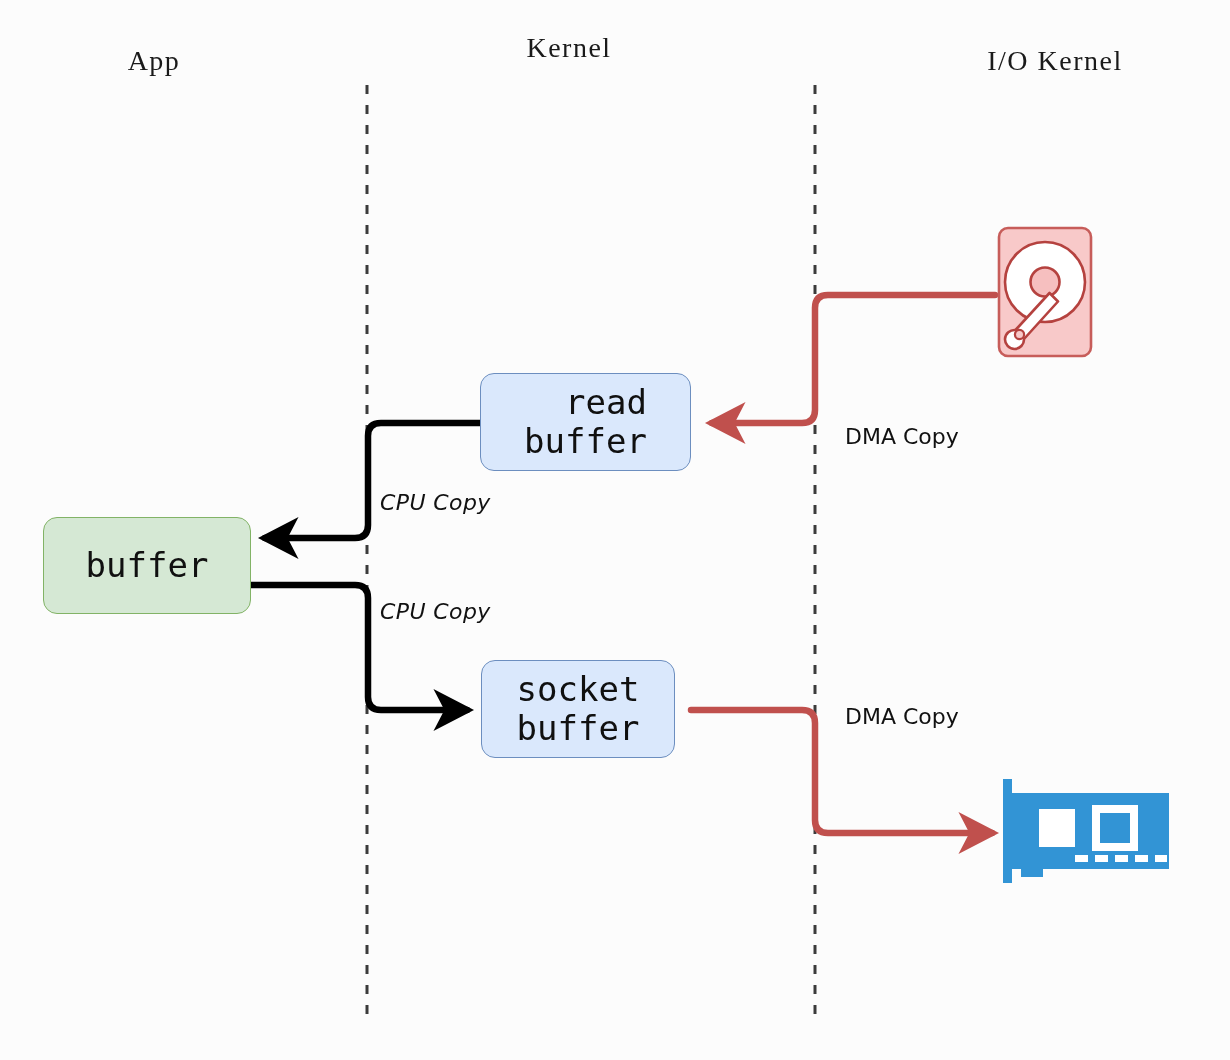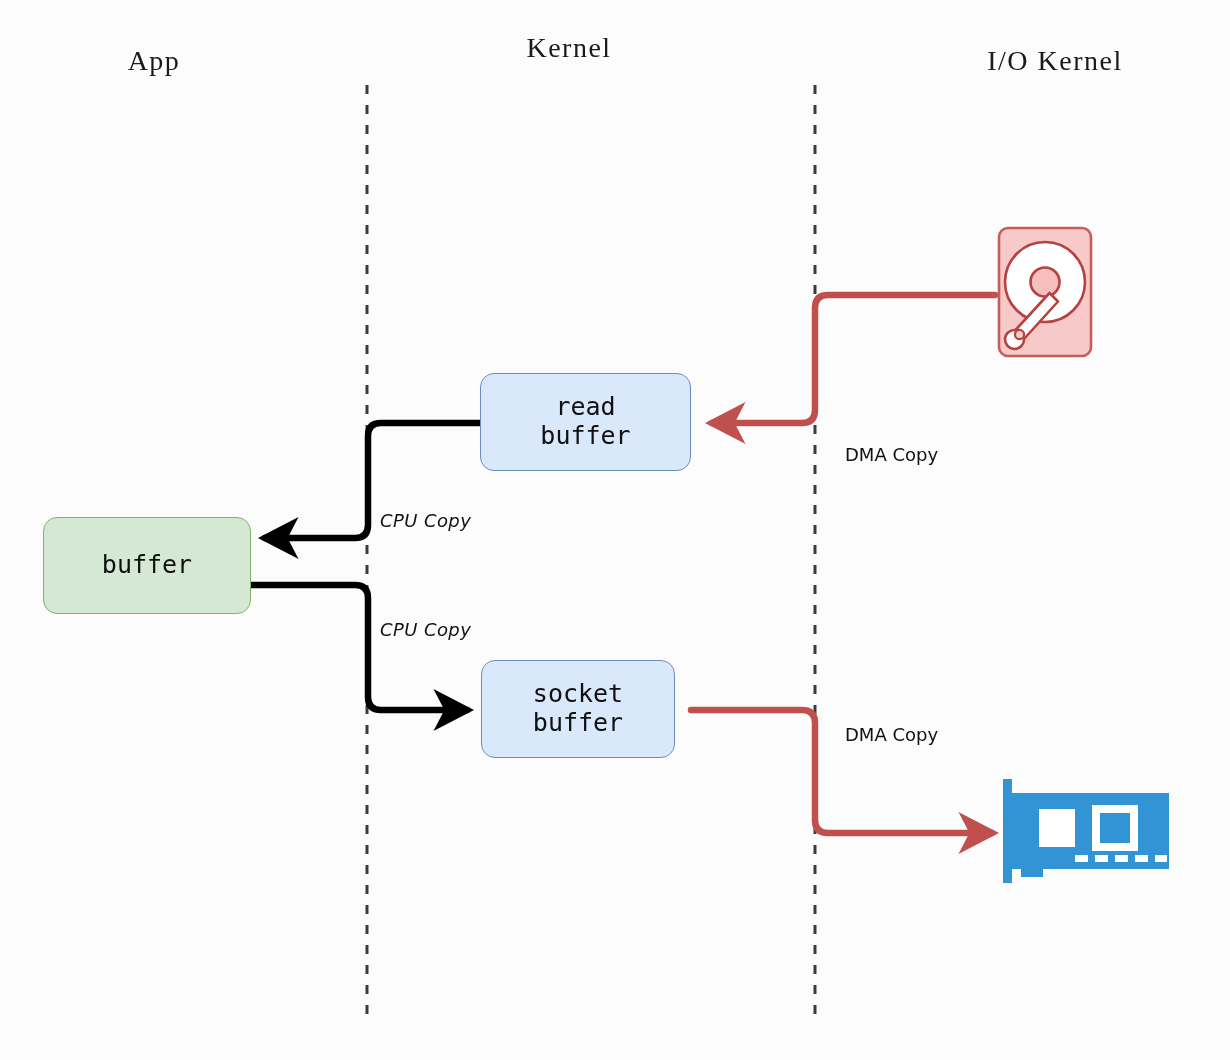--- a/index.html
+++ b/index.html
@@ -33,43 +33,42 @@
     letter-spacing: 1.5px;
     white-space: nowrap;
     text-align: center;
   }
   .box {
     position: absolute;
     box-sizing: border-box;
     display: flex;
     align-items: center;
     justify-content: center;
-    text-align: center;
+    text-align: right;
     border-radius: 14px;
     font-family: "DejaVu Sans Mono", monospace;
-    font-size: 25px;
+    font-size: 34px;
     line-height: 1.15;
     color: #101010;
     white-space: pre-line;
   }
   .box-blue {
     background: #dae8fc;
     border: 1.6px solid #6c8ebf;
   }
   .box-green {
     background: #d5e8d4;
     border: 1.6px solid #82b366;
   }
   .edge-label {
     position: absolute;
     font-family: "DejaVu Sans", sans-serif;
-    font-size: 18px;
+    font-size: 22px;
     color: #111111;
     white-space: nowrap;
-    margin-top: 20px;
   }
   .edge-label.italic {
     font-style: italic;
     letter-spacing: 0.4px;
   }
   .icon-wrap {
     position: absolute;
   }
 </style>
 </head>

